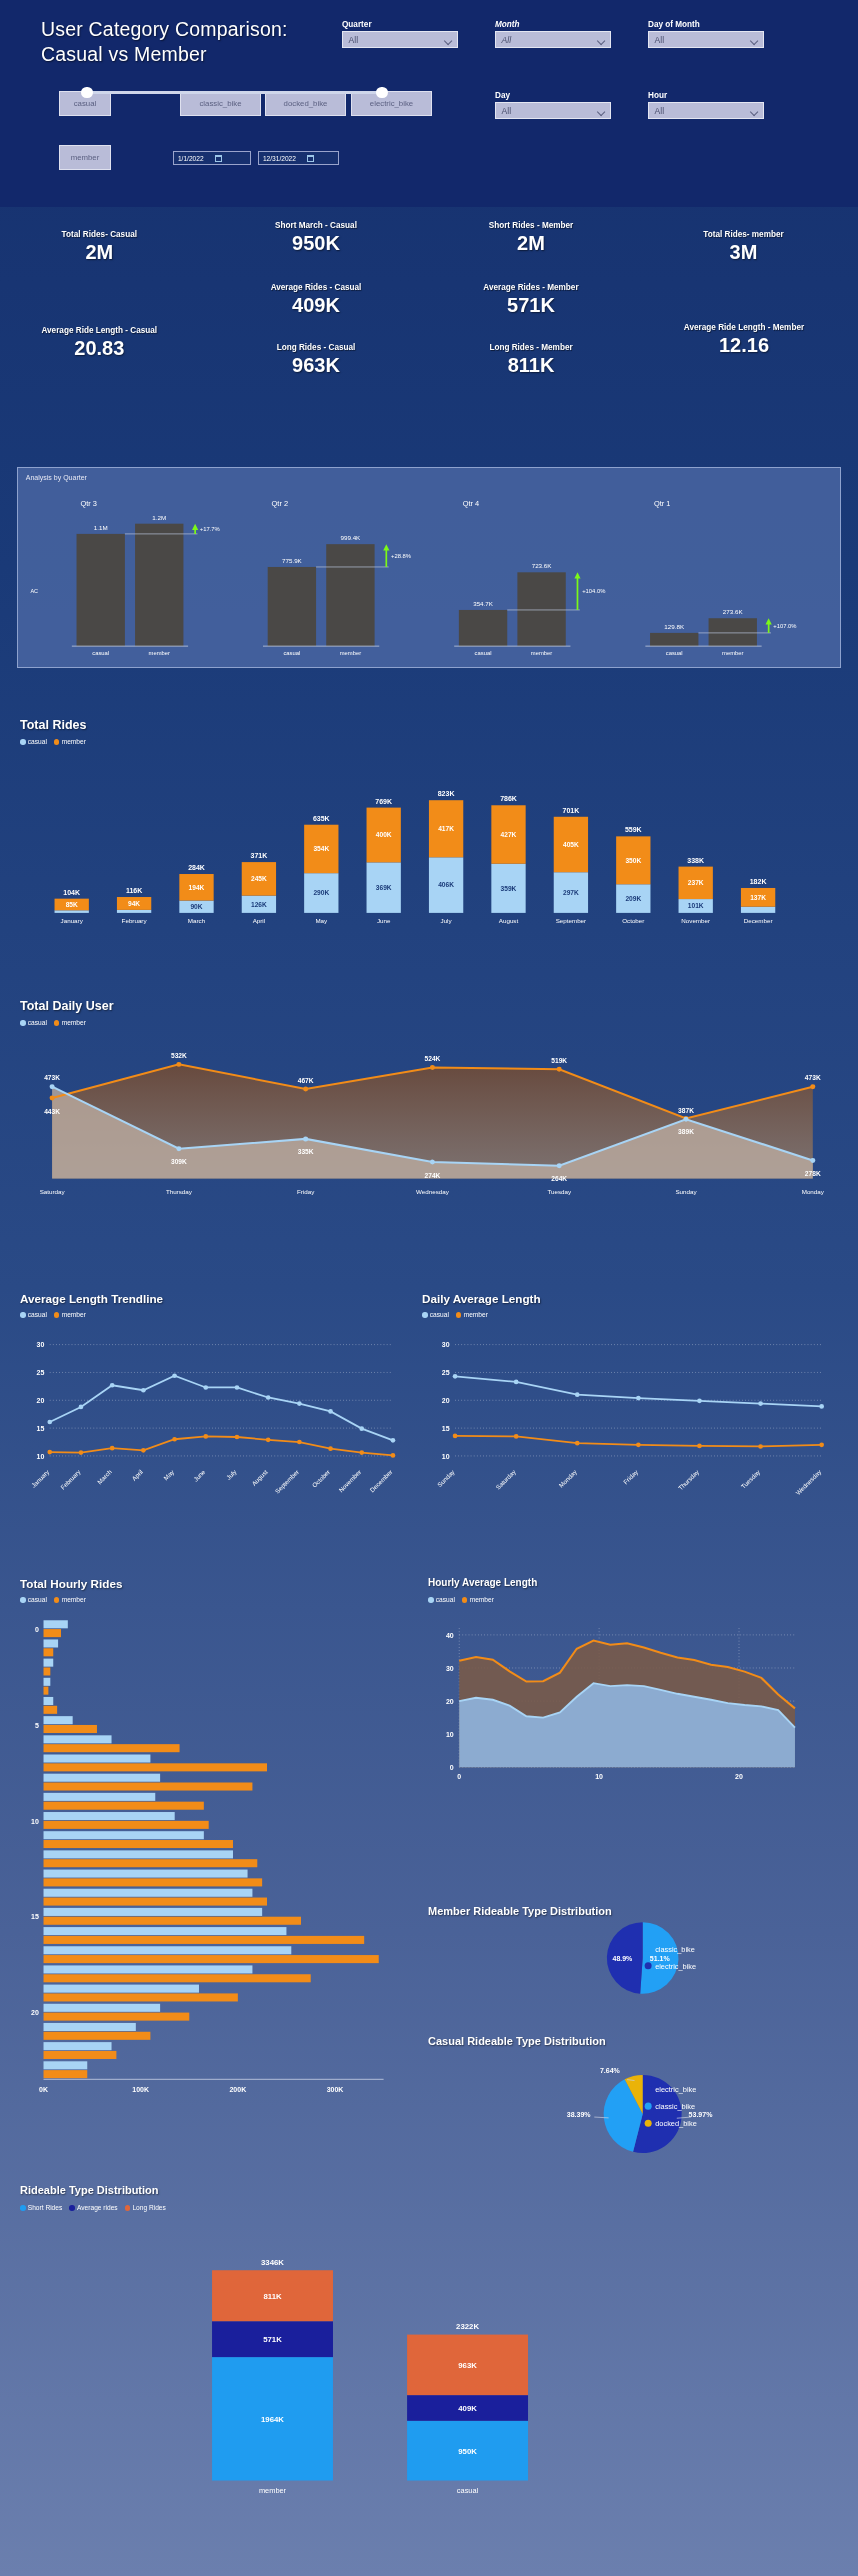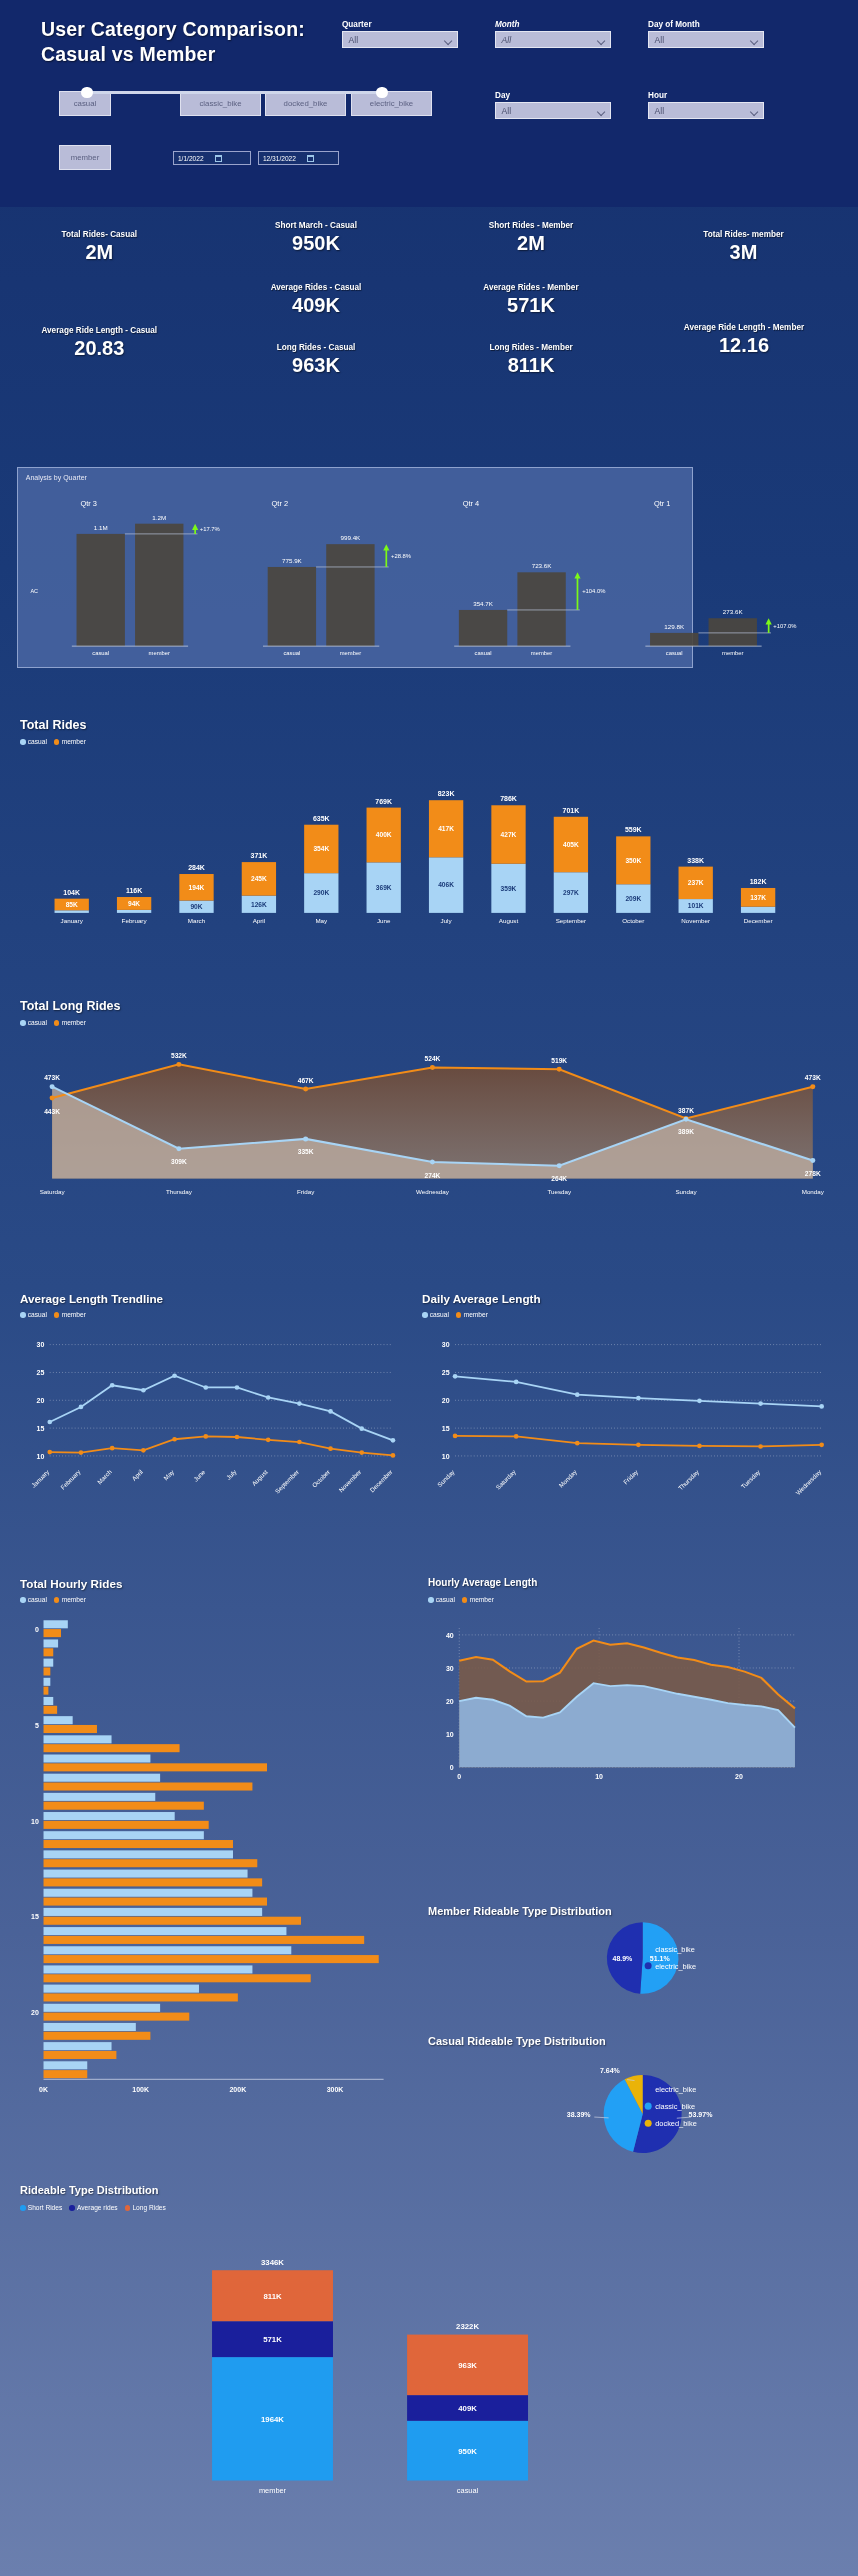--- a/index.html
+++ b/index.html
@@ -3,42 +3,42 @@
 <meta charset="utf-8">
 <style>
   * { box-sizing: border-box; margin: 0; padding: 0; }
   body {
     width: 859px; height: 2576px;
     font-family: "Liberation Sans", sans-serif;
     background: linear-gradient(180deg, #16306e 0%, #1a3a78 22%, #2a4a86 50%, #4a6298 75%, #6b7fae 100%);
     color: #fff; overflow: hidden; position: relative;
   }
   .hdr { position:absolute; left:0; top:0; width:859px; height:207px; background:#12286b; }
-  .title { position:absolute; left:41px; top:17px; font-size:19.5px; font-weight:bold; line-height:1.28;
+  .title { position:absolute; left:41px; top:17px; font-size:19.5px; font-weight:normal; line-height:1.28;
            text-shadow:0.8px 0.8px 1.6px rgba(0,0,0,.55); letter-spacing:0.2px; }
   .flt { position:absolute; }
   .flt-lab { font-size:8.2px; font-weight:bold; color:#fff; margin-bottom:2.3px; }
   .flt-box { background:#b9bcd8; border:0.8px solid #e4e6f2; height:17px; width:116px;
              display:flex; align-items:center; padding:0 5.5px; position:relative; }
   .flt-box span { font-size:8.6px; color:#4a4f6e; }
   .chev { position:absolute; right:5.5px; top:5.5px; width:6.2px; height:6.2px;
           border-right:1.2px solid #5b6080; border-bottom:1.2px solid #5b6080; transform:rotate(45deg); }
   .ubtn { position:absolute; width:52px; height:25px; background:#b9bcd8; border:0.8px solid #dfe1ef;
           display:flex; align-items:center; justify-content:center; font-size:7.8px; color:#5a5f80; }
   .bbtn { position:absolute; height:25px; background:#b9bcd8; border:0.8px solid #dfe1ef;
           display:flex; align-items:center; justify-content:center; font-size:7.8px; color:#5a5f80; }
   .dbox { position:absolute; height:14px; border:0.8px solid #9aa4cc; background:#17306f;
           display:flex; align-items:center; padding:0 3.9px; gap:11px; font-size:6.6px; color:#fff; }
   .cal { width:7px; height:7px; border:0.8px solid #9dc6e8; border-top:2.3px solid #9dc6e8; }
   .slider { position:absolute; left:83px; top:91px; width:303px; height:3.1px; background:#cfd6ea; border-radius:1.6px; }
   .knob { position:absolute; width:11.7px; height:11.7px; border-radius:50%; background:#fff; top:-4.3px; }
   .kpi { position:absolute; text-align:center; }
   .kpi .lab { font-size:8.2px; font-weight:bold; line-height:1.3; text-shadow:0.8px 0.8px 0.8px rgba(0,0,0,.5); }
   .kpi .val { font-size:20px; font-weight:bold; margin-top:0.8px; text-shadow:0.8px 0.8px 1.6px rgba(0,0,0,.5); }
-  .qpanel { position:absolute; left:17px; top:467px; width:676px; height:201px;
+  .qpanel { position:absolute; left:17px; top:467px; width:824px; height:201px;
             background:rgba(90,118,178,.62); border:0.8px solid #8ea2ce; }
   .qtitle { position:absolute; left:7.8px; top:5.5px; font-size:7px; color:#e8eaf5; }
   .sect-t { position:absolute; font-size:12.5px; font-weight:bold; text-shadow:0.8px 0.8px 1.6px rgba(0,0,0,.5); }
   .lgd { position:absolute; display:flex; gap:7px; align-items:center; font-size:6.6px; }
   .lgd i { width:5.5px; height:5.5px; border-radius:50%; display:inline-block; margin-right:2.3px; vertical-align:-0.8px; }
   svg { display:block; }
 </style>
 </head>
 <body>
 
@@ -271,21 +271,21 @@
     <text x="870" y="169.46555555555554" fill="#fff" font-size="8.5" font-family="&quot;Liberation Sans&quot;, sans-serif" text-anchor="middle" font-weight="bold">237K</text>
     <text x="870" y="199.13444444444445" fill="#1a3a78" font-size="8.5" font-family="&quot;Liberation Sans&quot;, sans-serif" text-anchor="middle" font-weight="bold">101K</text>
     <text x="870" y="218" fill="#fff" font-size="8" font-family="&quot;Liberation Sans&quot;, sans-serif" text-anchor="middle">November</text>
     <rect x="928" y="197.1" width="44" height="7.9" fill="#a8d4f5"></rect>
     <rect x="928" y="173.04888888888888" width="44" height="24.051111111111112" fill="#f28c18"></rect>
     <text x="950" y="168.04888888888888" fill="#fff" font-size="9" font-family="&quot;Liberation Sans&quot;, sans-serif" text-anchor="middle" font-weight="bold">182K</text>
     <text x="950" y="188.07444444444445" fill="#fff" font-size="8.5" font-family="&quot;Liberation Sans&quot;, sans-serif" text-anchor="middle" font-weight="bold">137K</text>
     <text x="950" y="218" fill="#fff" font-size="8" font-family="&quot;Liberation Sans&quot;, sans-serif" text-anchor="middle">December</text>
   </svg>
 
-<div class="sect-t" style="left:20px;top:999px;">Total Long Rides</div>
+<div class="sect-t" style="left:20px;top:999px;">Total Daily User</div>
 <div class="lgd" style="left:20px;top:1019px;">
   <span><i style="background:#a8d4f5"></i><b style="font-weight:normal">casual</b></span>
   <span><i style="background:#f28c18"></i><b style="font-weight:normal">member</b></span>
 </div>
 <svg id="svg-daily" width="827" height="180" style="position:absolute;left:17px;top:1034px" viewBox="0 0 1060 230">
     <defs>
       <linearGradient id="gm" x1="0" y1="0" x2="0" y2="1">
         <stop offset="0%" stop-color="#6b4a3a" stop-opacity=".95"></stop>
         <stop offset="100%" stop-color="#8c7a6e" stop-opacity=".85"></stop>
       </linearGradient>

